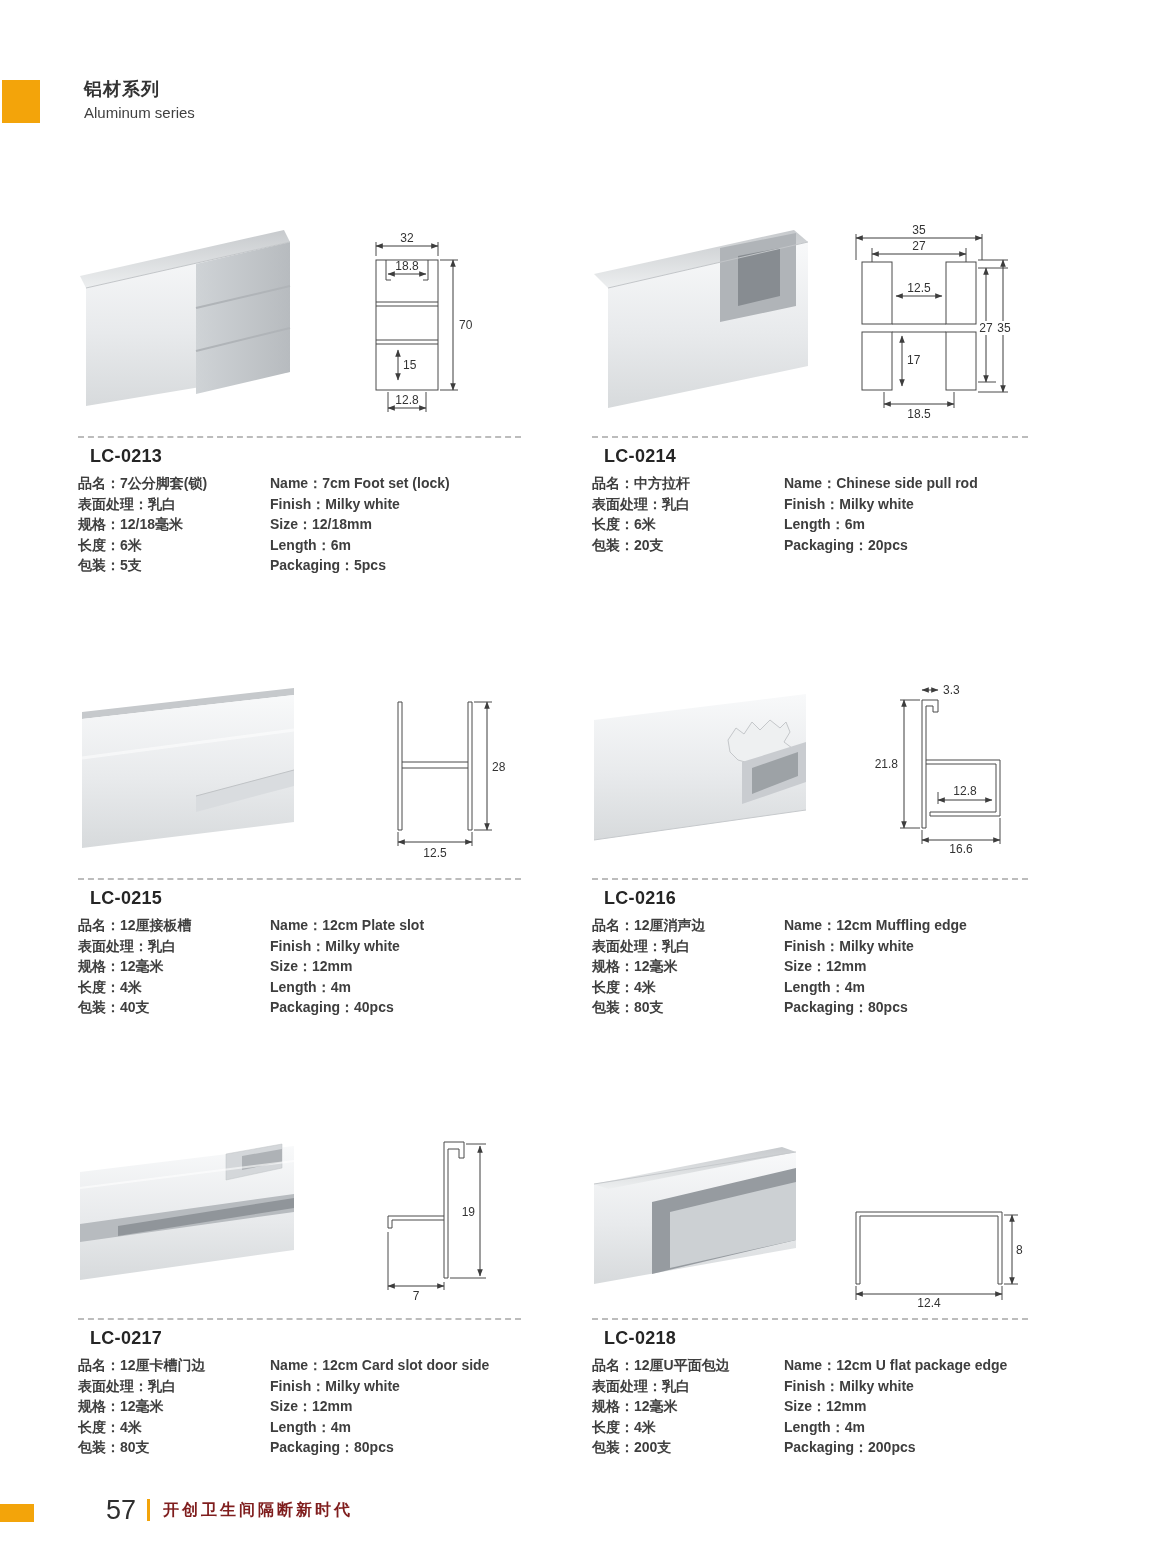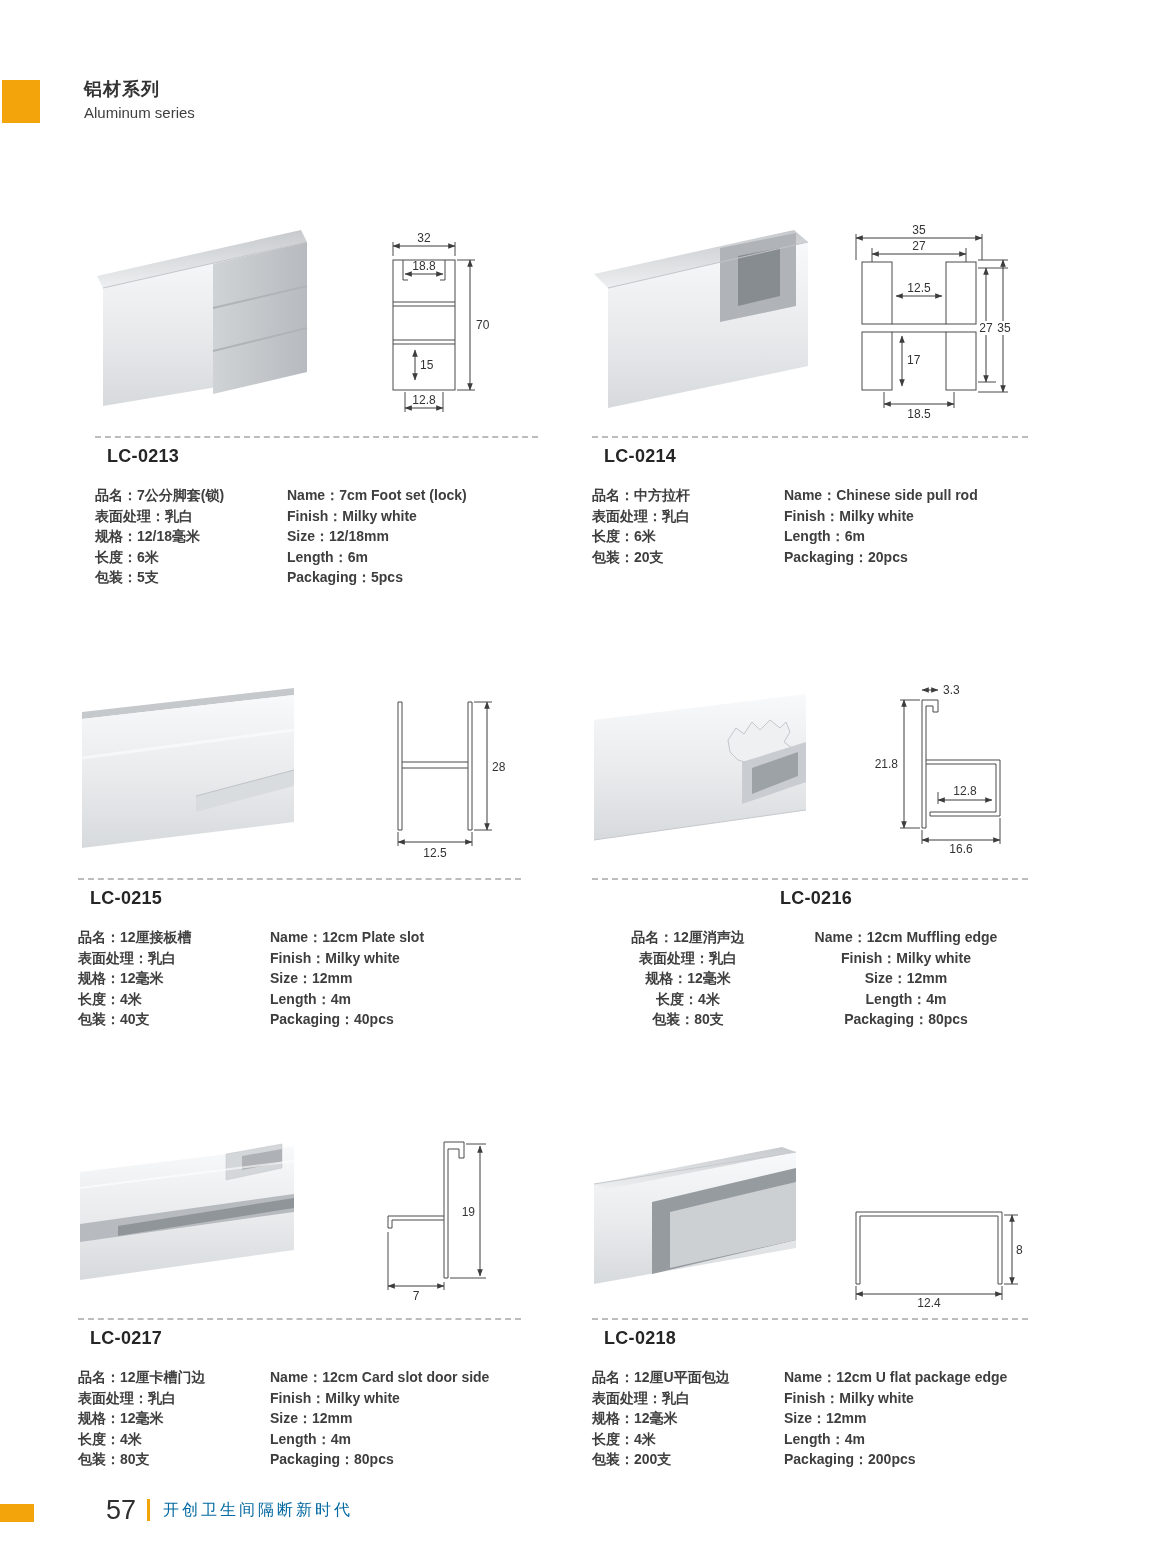--- a/index.html
+++ b/index.html
@@ -5,57 +5,57 @@
   html,body{margin:0;padding:0;background:#fff;}
   .page{position:relative;width:1150px;height:1560px;background:#fff;overflow:hidden;
         font-family:"Liberation Sans",sans-serif;color:#333;}
   
   .accent-square{position:absolute;left:2px;top:80px;width:38px;height:43px;background:#F3A40A;}
   .header{position:absolute;left:84px;top:76px;}
   .header .zh{font-size:18px;font-weight:700;color:#333;letter-spacing:1px;line-height:26px;}
   .header .en{font-size:15px;font-weight:400;color:#3f3f3f;line-height:21px;}
   
   .card{position:absolute;}
-  .c0{left:95px;top:210px;width:443px;}
+  .c0{left:78px;top:210px;width:443px;}
   .c1{left:592px;top:210px;width:436px;}
   .c2{left:78px;top:652px;width:443px;}
-  .c3{left:592px;top:652px;width:436px;text-align:center;}
+  .c3{left:592px;top:652px;width:436px;}
   .c4{left:78px;top:1092px;width:443px;}
   .c5{left:592px;top:1092px;width:436px;}
   .media{position:relative;height:226px;}
   .photo,.drawing{position:absolute;}
   .c0 .photo{left:0;top:6px;width:235px;height:196px;}
   .c1 .photo{left:0;top:8px;width:232px;height:192px;}
   .c2 .photo{left:0;top:26px;width:236px;height:172px;}
   .c3 .photo{left:0;top:26px;width:232px;height:172px;}
   .c4 .photo{left:0;top:36px;width:236px;height:162px;}
   .c5 .photo{left:0;top:36px;width:238px;height:158px;}
   .c0 .drawing{left:284px;top:18px;}
   .c1 .drawing{left:256px;top:12px;}
   .c2 .drawing{left:300px;top:38px;}
   .c3 .drawing{left:272px;top:30px;}
   .c4 .drawing{left:294px;top:36px;}
   .c5 .drawing{left:252px;top:98px;}
   .sep{border-top:2px dashed #bcbcbc;height:0;}
   .code{margin:8px 0 2px 12px;font-size:18px;font-weight:700;color:#252525;letter-spacing:.3px;}
-  .specs{margin-top:18px;}
+  .specs{margin-top:6px;}
   .spec-row{display:flex;line-height:20.5px;font-size:14px;font-weight:700;color:#3e3e3e;}
   .spec-row .zh{width:192px;}
   .spec-row .en{flex:1;}
   
   .drawing line,.drawing path,.drawing polyline,.drawing rect{stroke:#4a4a4a;stroke-width:1;fill:none;}
   .drawing .dimline{stroke:#3d3d3d;}
   .drawing text{font-size:12px;fill:#333;stroke:none;font-family:"Liberation Sans",sans-serif;}
   .drawing .bg{fill:#fff;stroke:none;}
   
   .footer-bar{position:absolute;left:0;top:1504px;width:34px;height:18px;background:#F3A40A;}
   .footer{position:absolute;left:82px;top:1494px;height:32px;display:flex;align-items:center;}
   .footer .num{font-size:27px;font-weight:400;color:#2f2f2f;margin-left:24px;}
   .footer .div{width:3px;height:22px;background:#F3A40A;margin:0 13px 0 11px;}
-  .footer .slogan{font-size:16px;font-weight:400;color:#0369a1;letter-spacing:3px;}
+  .footer .slogan{font-size:16px;font-weight:700;color:#7f1d1d;letter-spacing:3px;}
 </style>
 </head>
 <body>
 
 <div class="page">
 
   <svg width="0" height="0" style="position:absolute">
     <defs>
       <marker id="arw" viewBox="0 0 10 10" refX="8.5" refY="5" markerWidth="8" markerHeight="8" orient="auto-start-reverse">
         <path d="M0,1.5 L9,5 L0,8.5 Z" fill="#3d3d3d" stroke="none"></path>

